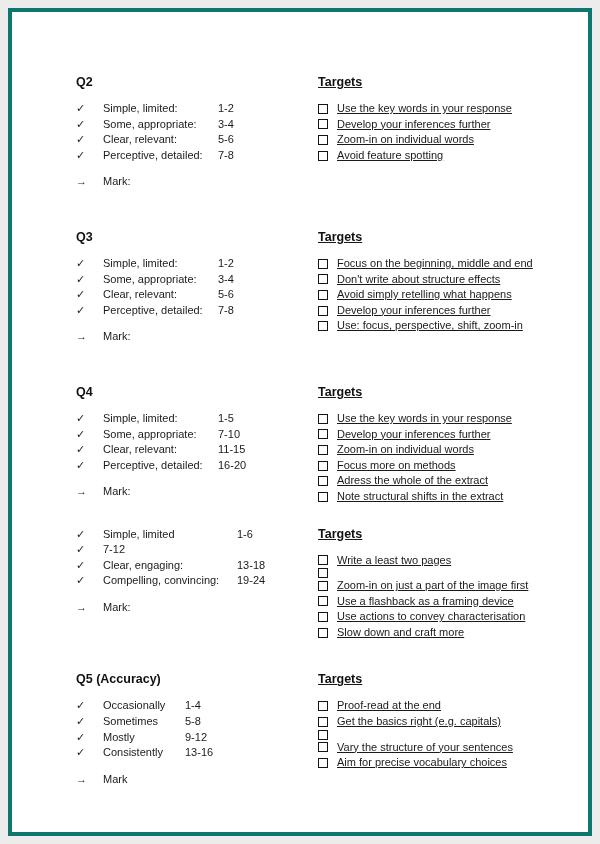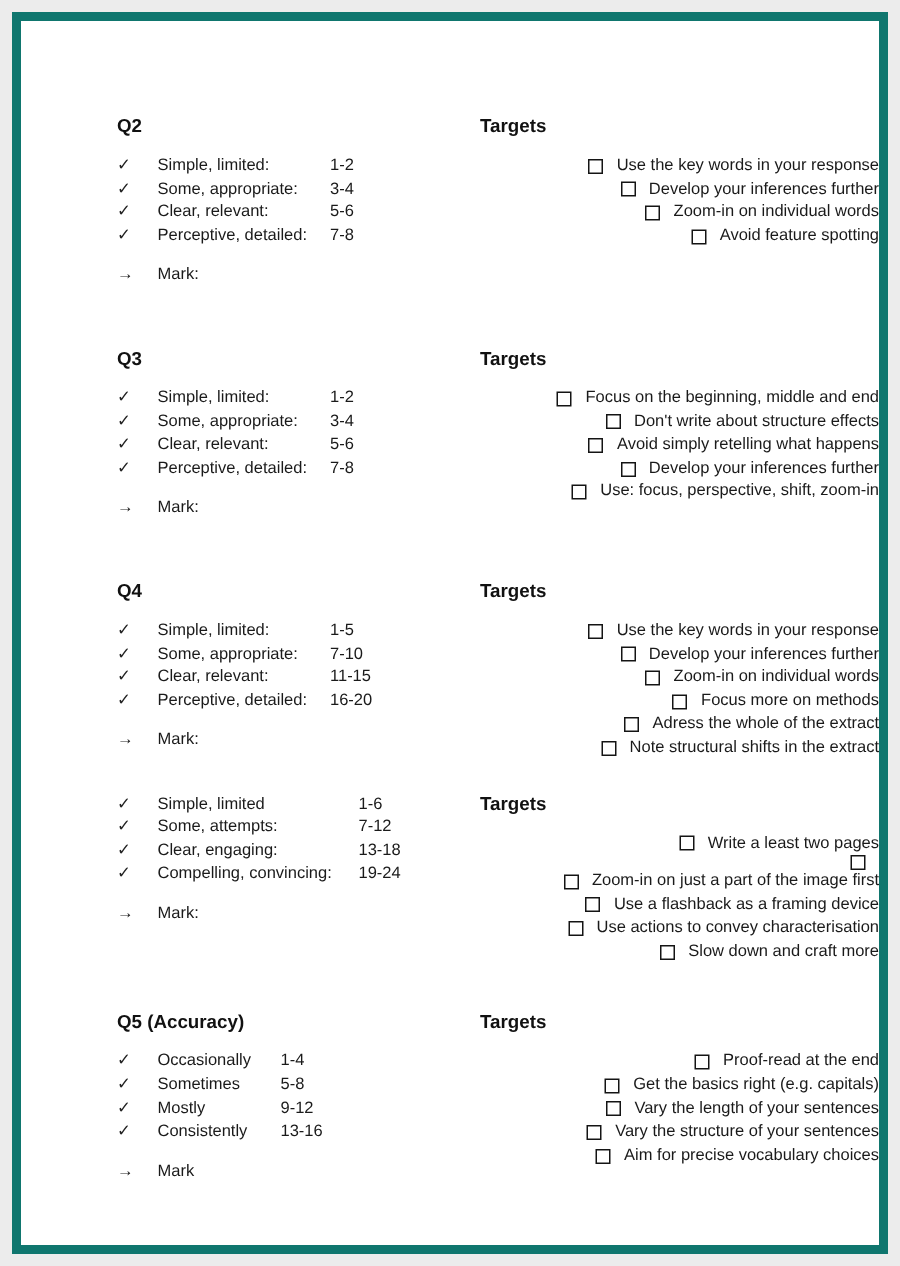--- a/index.html
+++ b/index.html
@@ -8,33 +8,33 @@
     background: #ececec;
     font-family: "Liberation Sans", sans-serif;
     color: #1a1a1a;
     position: relative;
   }
   .paper {
     position: absolute; left: 8px; top: 8px;
     width: 584px; height: 828px;
     box-sizing: border-box;
     background: #ffffff;
-    border: 6px solid #0f766e;
+    border: 4px solid #0f766e;
     overflow: hidden;
   }
   .content { padding: 63px 0 0 64px; }
 
   .sec { display: flex; }
   .sec.g1 { margin-bottom: 40px; }
   .sec.g2 { margin-bottom: 27px; }
   .sec.g3 { margin-bottom: 22px; margin-top: 40px; }
   .sec.g4 { margin-bottom: 32px; }
 
   .col-left { width: 242px; flex: none; }
-  .col-right { flex: 1; }
+  .col-right { flex: 1; text-decoration: underline; }
 
   .hdg {
     font-size: 12.5px; font-weight: bold; color: #111;
     margin: 0 0 12px 0; line-height: 14px;
   }
 
   ul { list-style: none; margin: 0; padding: 0; }
 
   .crit-row {
     display: flex; align-items: baseline;
@@ -46,21 +46,21 @@
   .sec.numnarrow .crit-label { width: 82px; }
   .crit-range { flex: none; }
 
   .mark-line {
     display: flex; align-items: baseline;
     margin-top: 11px; font-size: 11px; line-height: 15.6px;
   }
 
   .target-row {
     display: flex; align-items: center;
-    font-size: 11px; line-height: 15.6px; justify-content: flex-end;
+    font-size: 11px; line-height: 15.6px;
   }
   .checkbox {
     flex: none; width: 8px; height: 8px;
     border: 1.5px solid #141414;
     margin-right: 9px;
     background: #fff;
   }
 </style>
 </head>
 <body>
@@ -242,21 +242,20 @@
     <div class="sec g4 numwide">
       <div class="col-left">
         <ul class="check-list">
           <li class="crit-row">
             <span class="icon-col">✓</span>
             <span class="crit-label">Simple, limited</span>
             <span class="crit-range">1-6</span>
           </li>
           <li class="crit-row">
             <span class="icon-col">✓</span>
-            <span class="crit-label">Some, attempts:</span>
             <span class="crit-range">7-12</span>
           </li>
           <li class="crit-row">
             <span class="icon-col">✓</span>
             <span class="crit-label">Clear, engaging:</span>
             <span class="crit-range">13-18</span>
           </li>
           <li class="crit-row">
             <span class="icon-col">✓</span>
             <span class="crit-label">Compelling, convincing:</span>
@@ -334,21 +333,20 @@
           <li class="target-row">
             <span class="checkbox"></span>
             <span>Proof-read at the end</span>
           </li>
           <li class="target-row">
             <span class="checkbox"></span>
             <span>Get the basics right (e.g. capitals)</span>
           </li>
           <li class="target-row">
             <span class="checkbox"></span>
-            <span>Vary the length of your sentences</span>
           </li>
           <li class="target-row">
             <span class="checkbox"></span>
             <span>Vary the structure of your sentences</span>
           </li>
           <li class="target-row">
             <span class="checkbox"></span>
             <span>Aim for precise vocabulary choices</span>
           </li>
         </ul>

